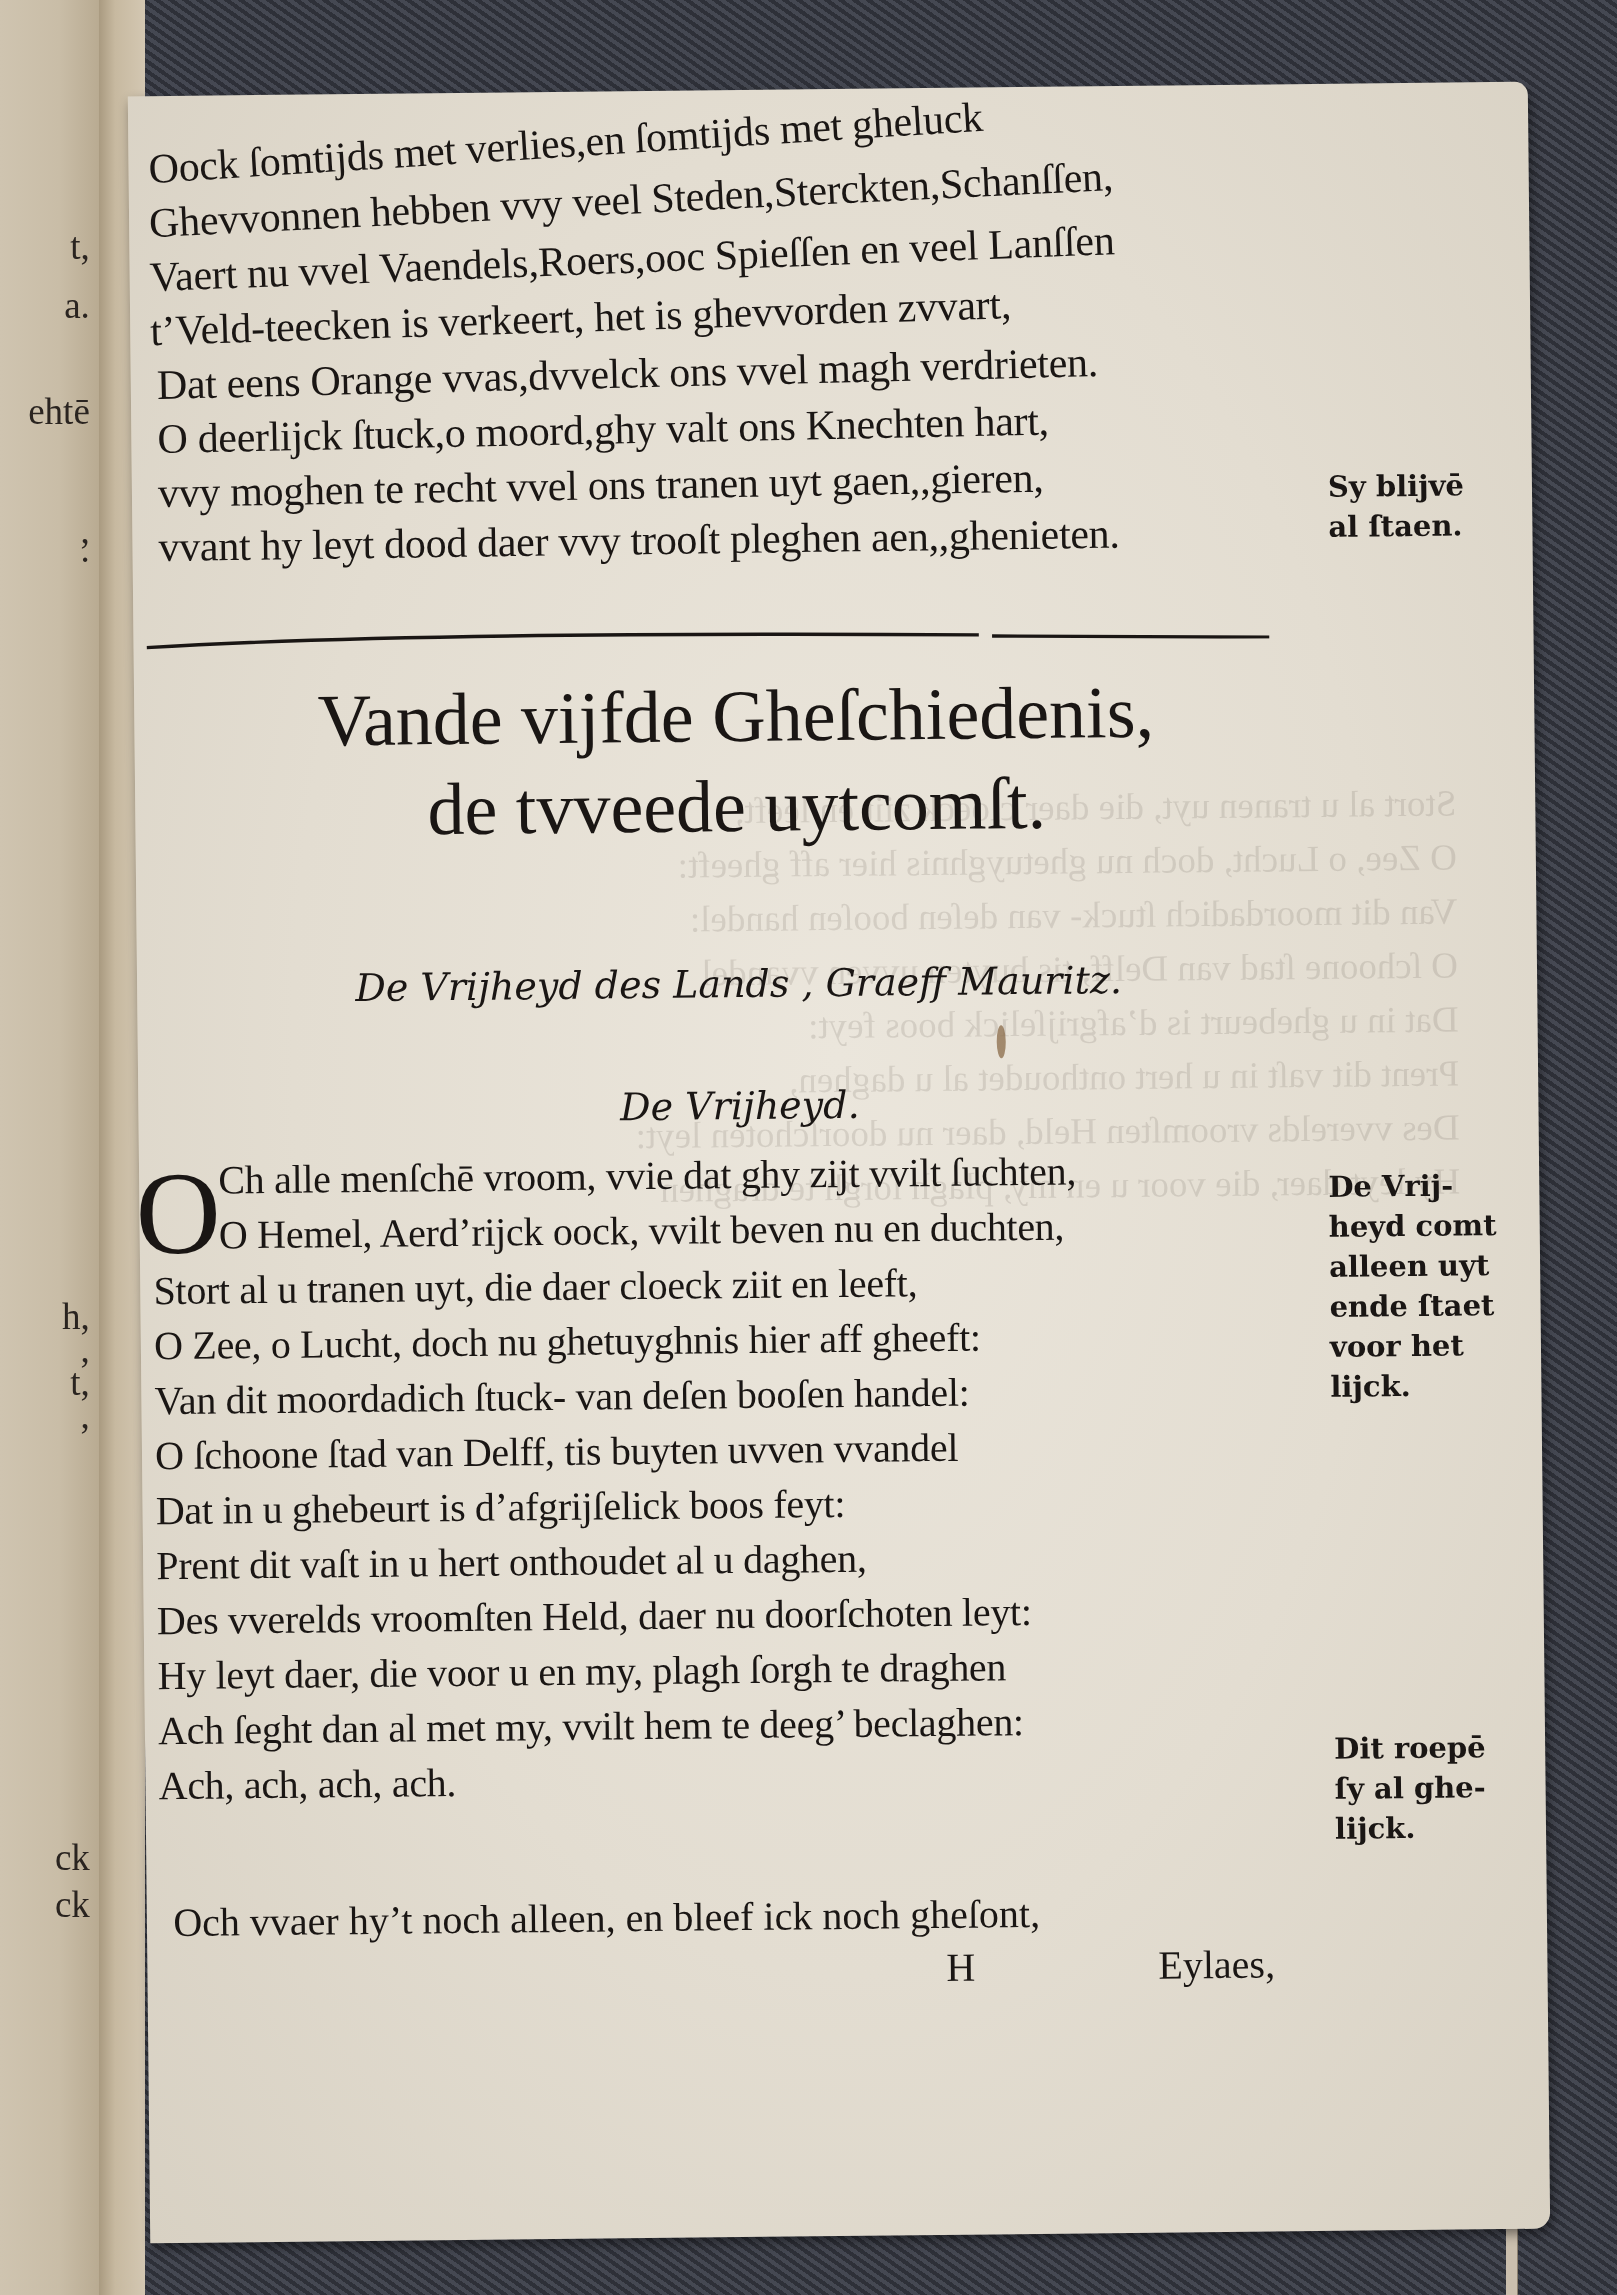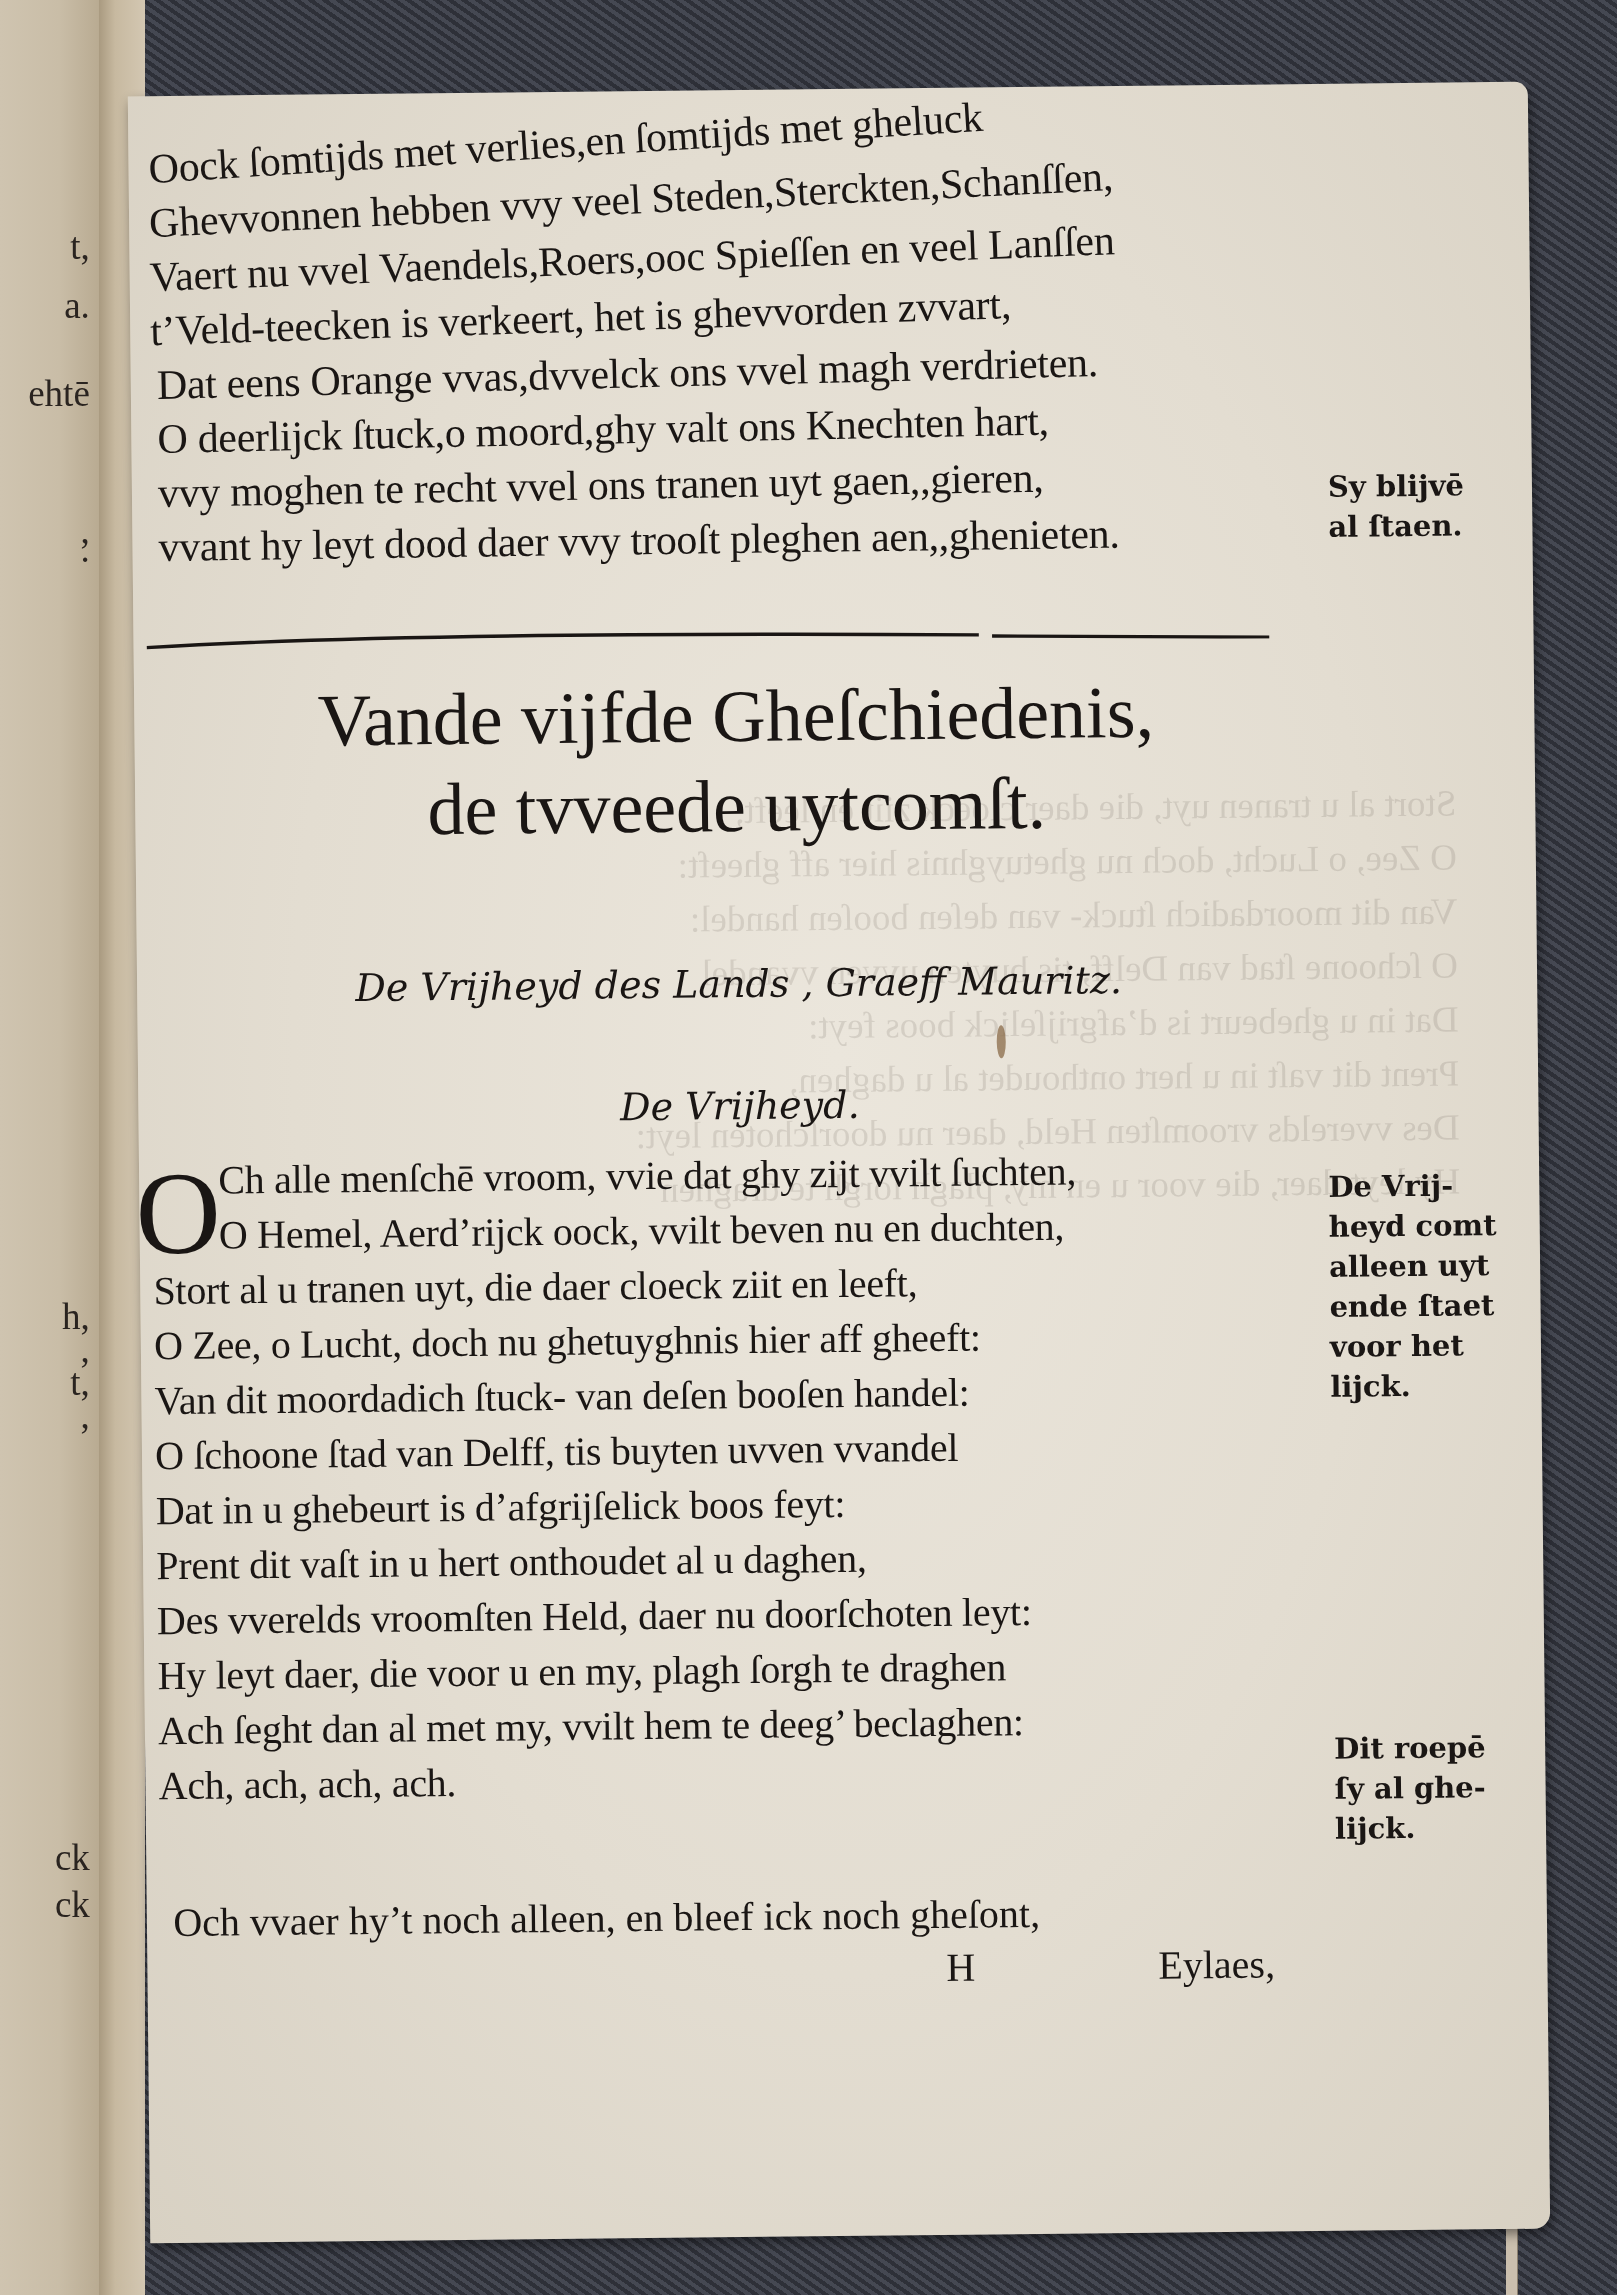--- a/index.html
+++ b/index.html
@@ -74,21 +74,21 @@
   .bleed { position:absolute; left:859px; top:694px; width:462px; height:991px; opacity:0.12; pointer-events:none;
     font-family:"Liberation Serif", serif; font-size:37px; line-height:54px; color:#3a3028; transform:scaleX(-1); white-space:nowrap; }
   .stain { position:absolute; left:859px; top:938px; width:9.2px; height:33px; background:#8a6b48; border-radius:50%; opacity:0.75; }
 </style>
 </head>
 <body>
 
 <div class="left-page">
   <span class="frag" style="top:225px">t,</span>
   <span class="frag" style="top:284px">a.</span>
-  <span class="frag" style="top:372px">ehtē</span>
+  <span class="frag" style="top:390px">ehtē</span>
   <span class="frag" style="top:509px">,</span>
   <span class="frag" style="top:528px">.</span>
   <span class="frag" style="top:1295px">h,</span>
   <span class="frag" style="top:1328px">,</span>
   <span class="frag" style="top:1361px">t,</span>
   <span class="frag" style="top:1394px">,</span>
   <span class="frag" style="top:1836px">ck</span>
   <span class="frag" style="top:1883px">ck</span>
 </div>
 <div class="gutter"></div>

